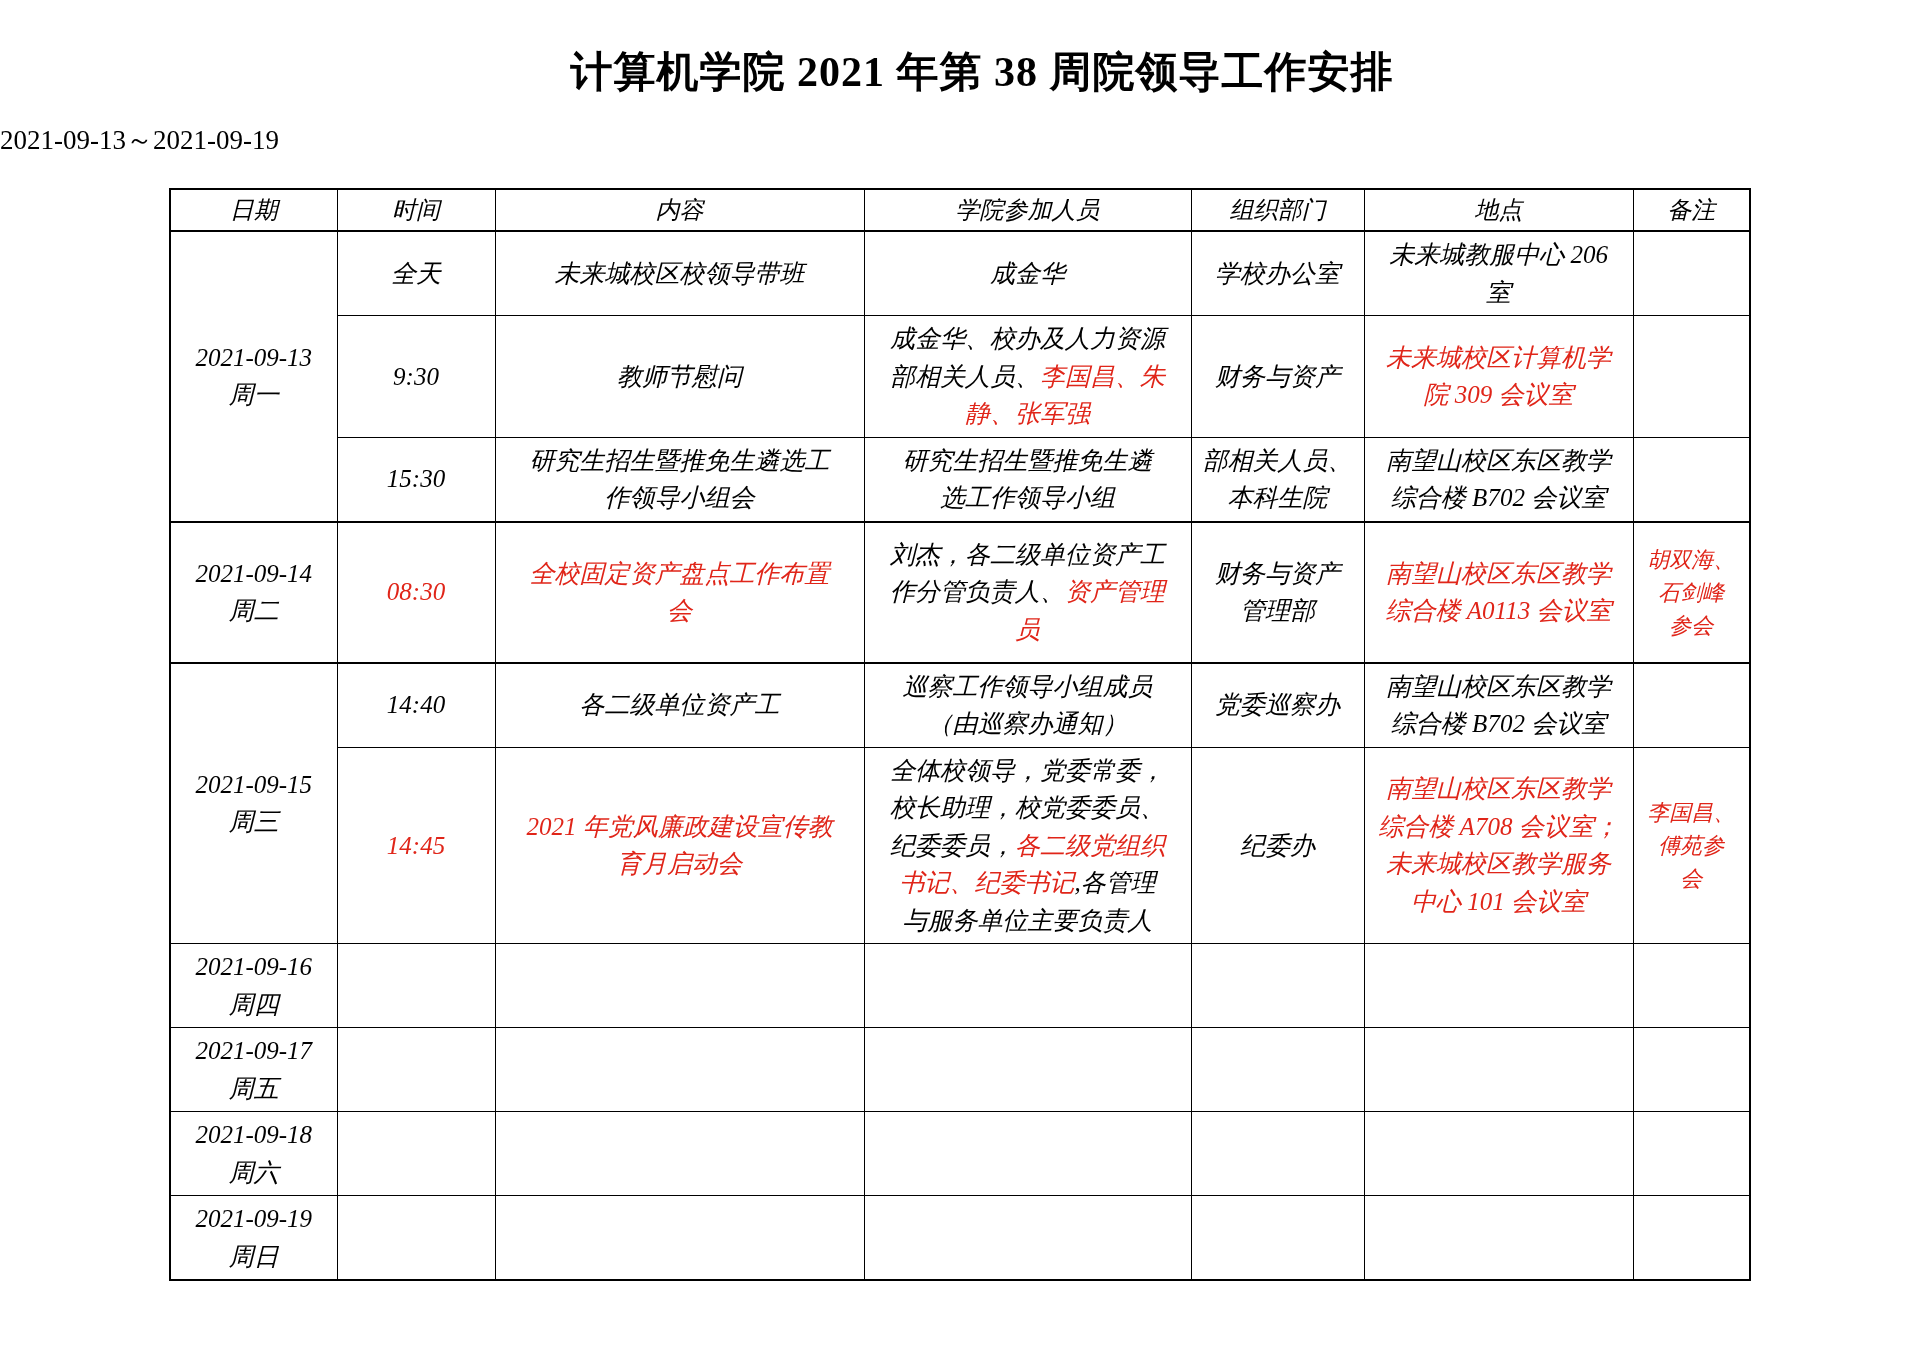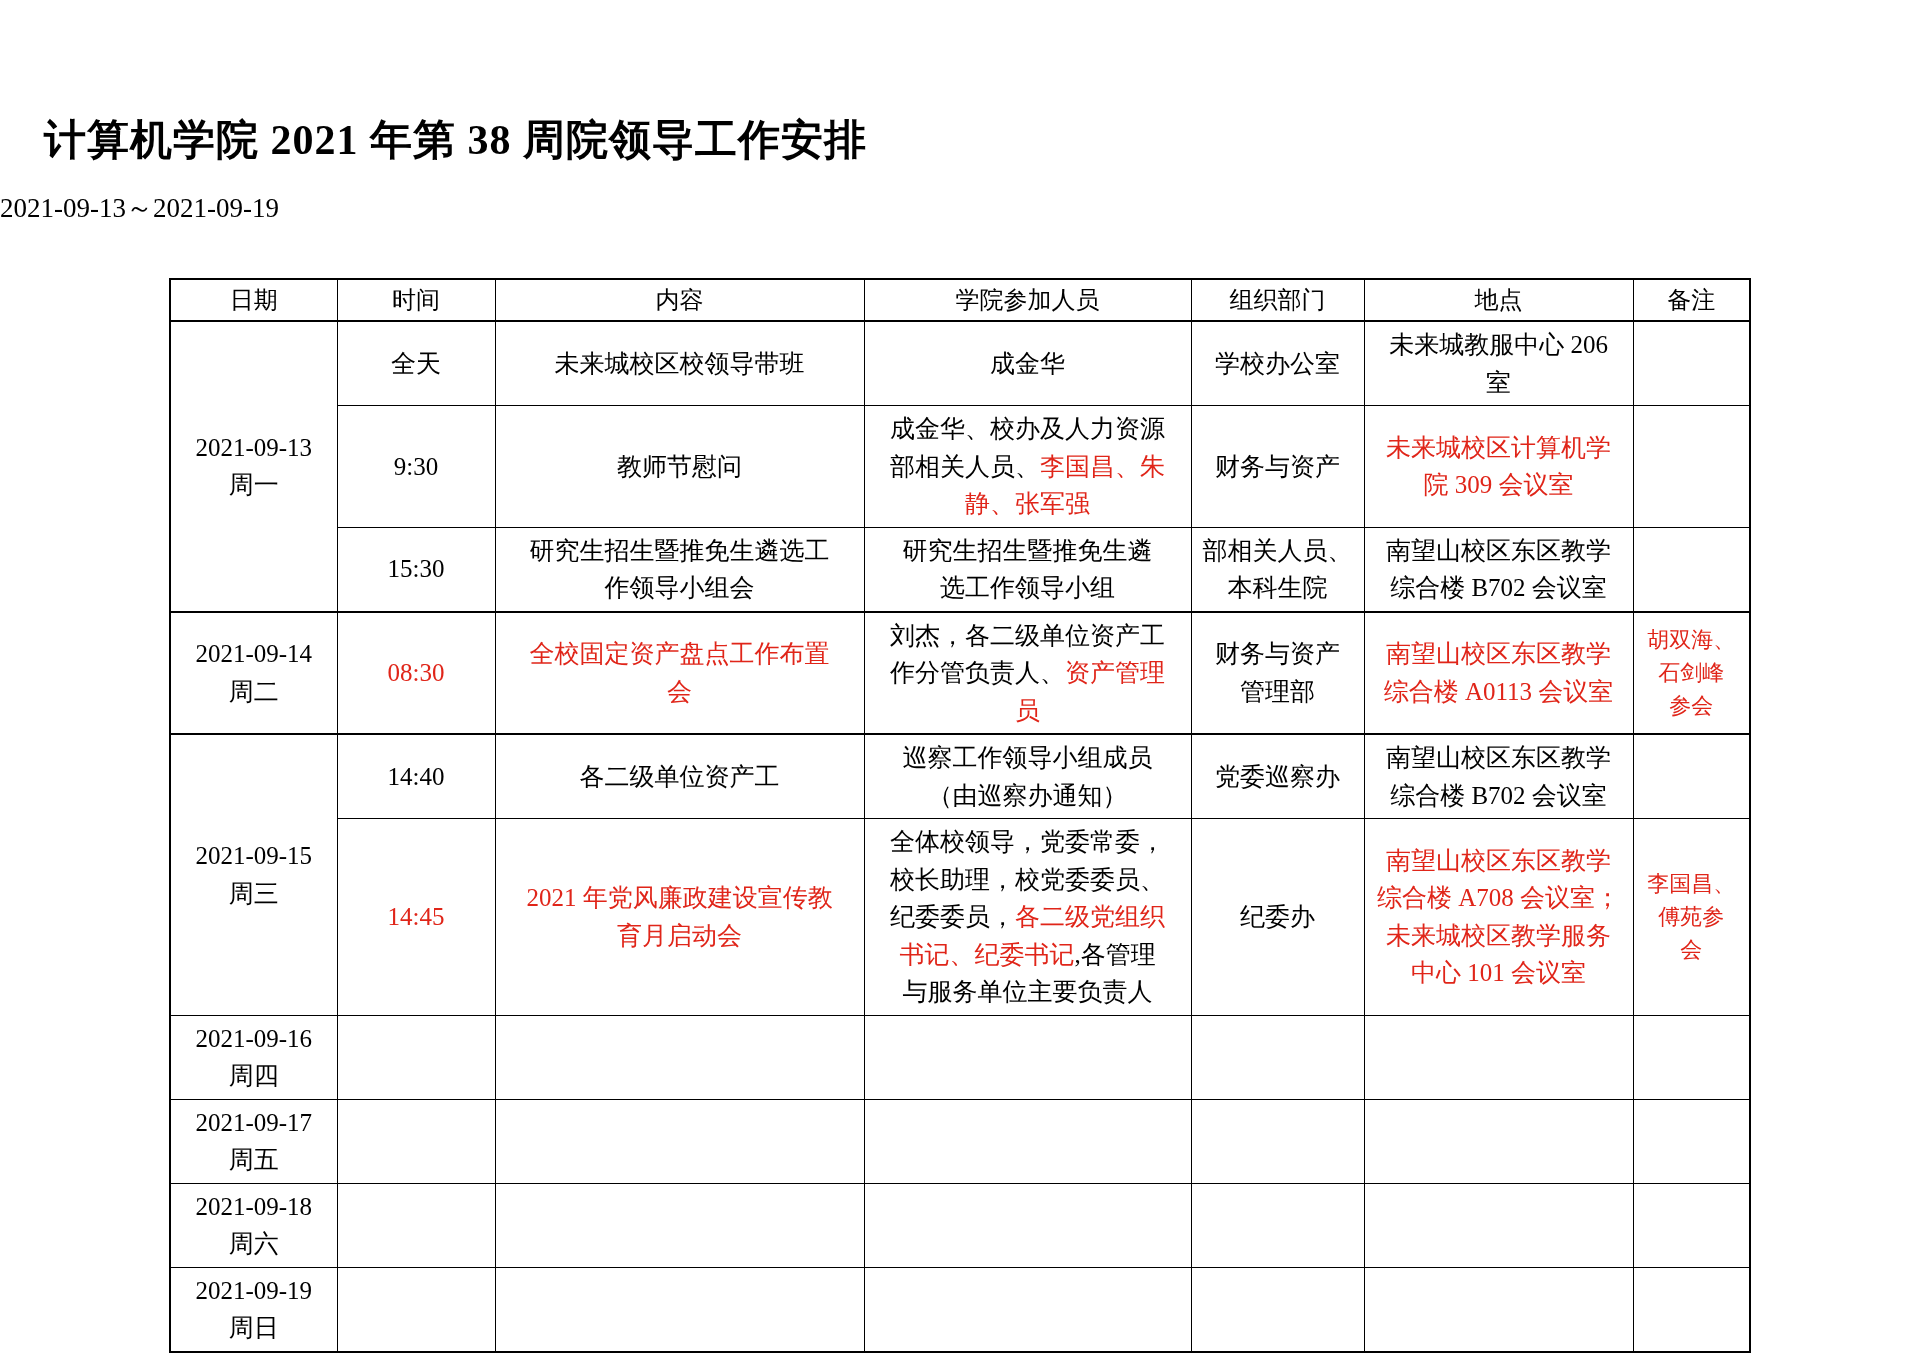--- a/index.html
+++ b/index.html
@@ -11,37 +11,39 @@
     font-family: "Liberation Serif", "DejaVu Serif", serif;
     color: #000000;
   }
   .page {
     width: 1920px;
     height: 1357px;
     background: #ffffff;
     overflow: hidden;
   }
   .doc-title {
+    text-align: center;
     font-size: 42px;
     font-weight: bold;
-    margin-top: 112px;
+    margin-top: 44px;
     letter-spacing: 1px;
     padding-left: 44px;
   }
   .doc-subtitle {
     font-size: 27px;
     margin-top: 22px;
   }
   table.schedule {
     width: 1580px;
-    margin: 52px auto 0 auto;
+    margin: 30px auto 0 auto;
     border-collapse: collapse;
     table-layout: fixed;
     border: 2px solid #000;
     font-size: 25px;
+    font-style: italic;
   }
   table.schedule th, table.schedule td {
     border: 1px solid #000;
     text-align: center;
     vertical-align: middle;
     padding: 4px 8px;
     line-height: 1.5;
     white-space: pre-wrap;
     word-break: break-word;
   }
@@ -50,21 +52,21 @@
     font-weight: normal;
     font-size: 24px;
     line-height: 1.25;
     padding: 5px 4px;
   }
   table.schedule tr.thick-top > td {
     border-top: 2px solid #000;
   }
   table.schedule td.remark {
     font-size: 22px;
-    padding: 2px 4px;
+    padding: 20px 4px;
   }
   .red { color: var(--accent-red, #e02519); }
 </style>
 </head>
 <body>
 
 <div class="page">
   <div class="doc-title">计算机学院 2021 年第 38 周院领导工作安排</div>
   <div class="doc-subtitle">2021-09-13～2021-09-19</div>
   <table class="schedule">

